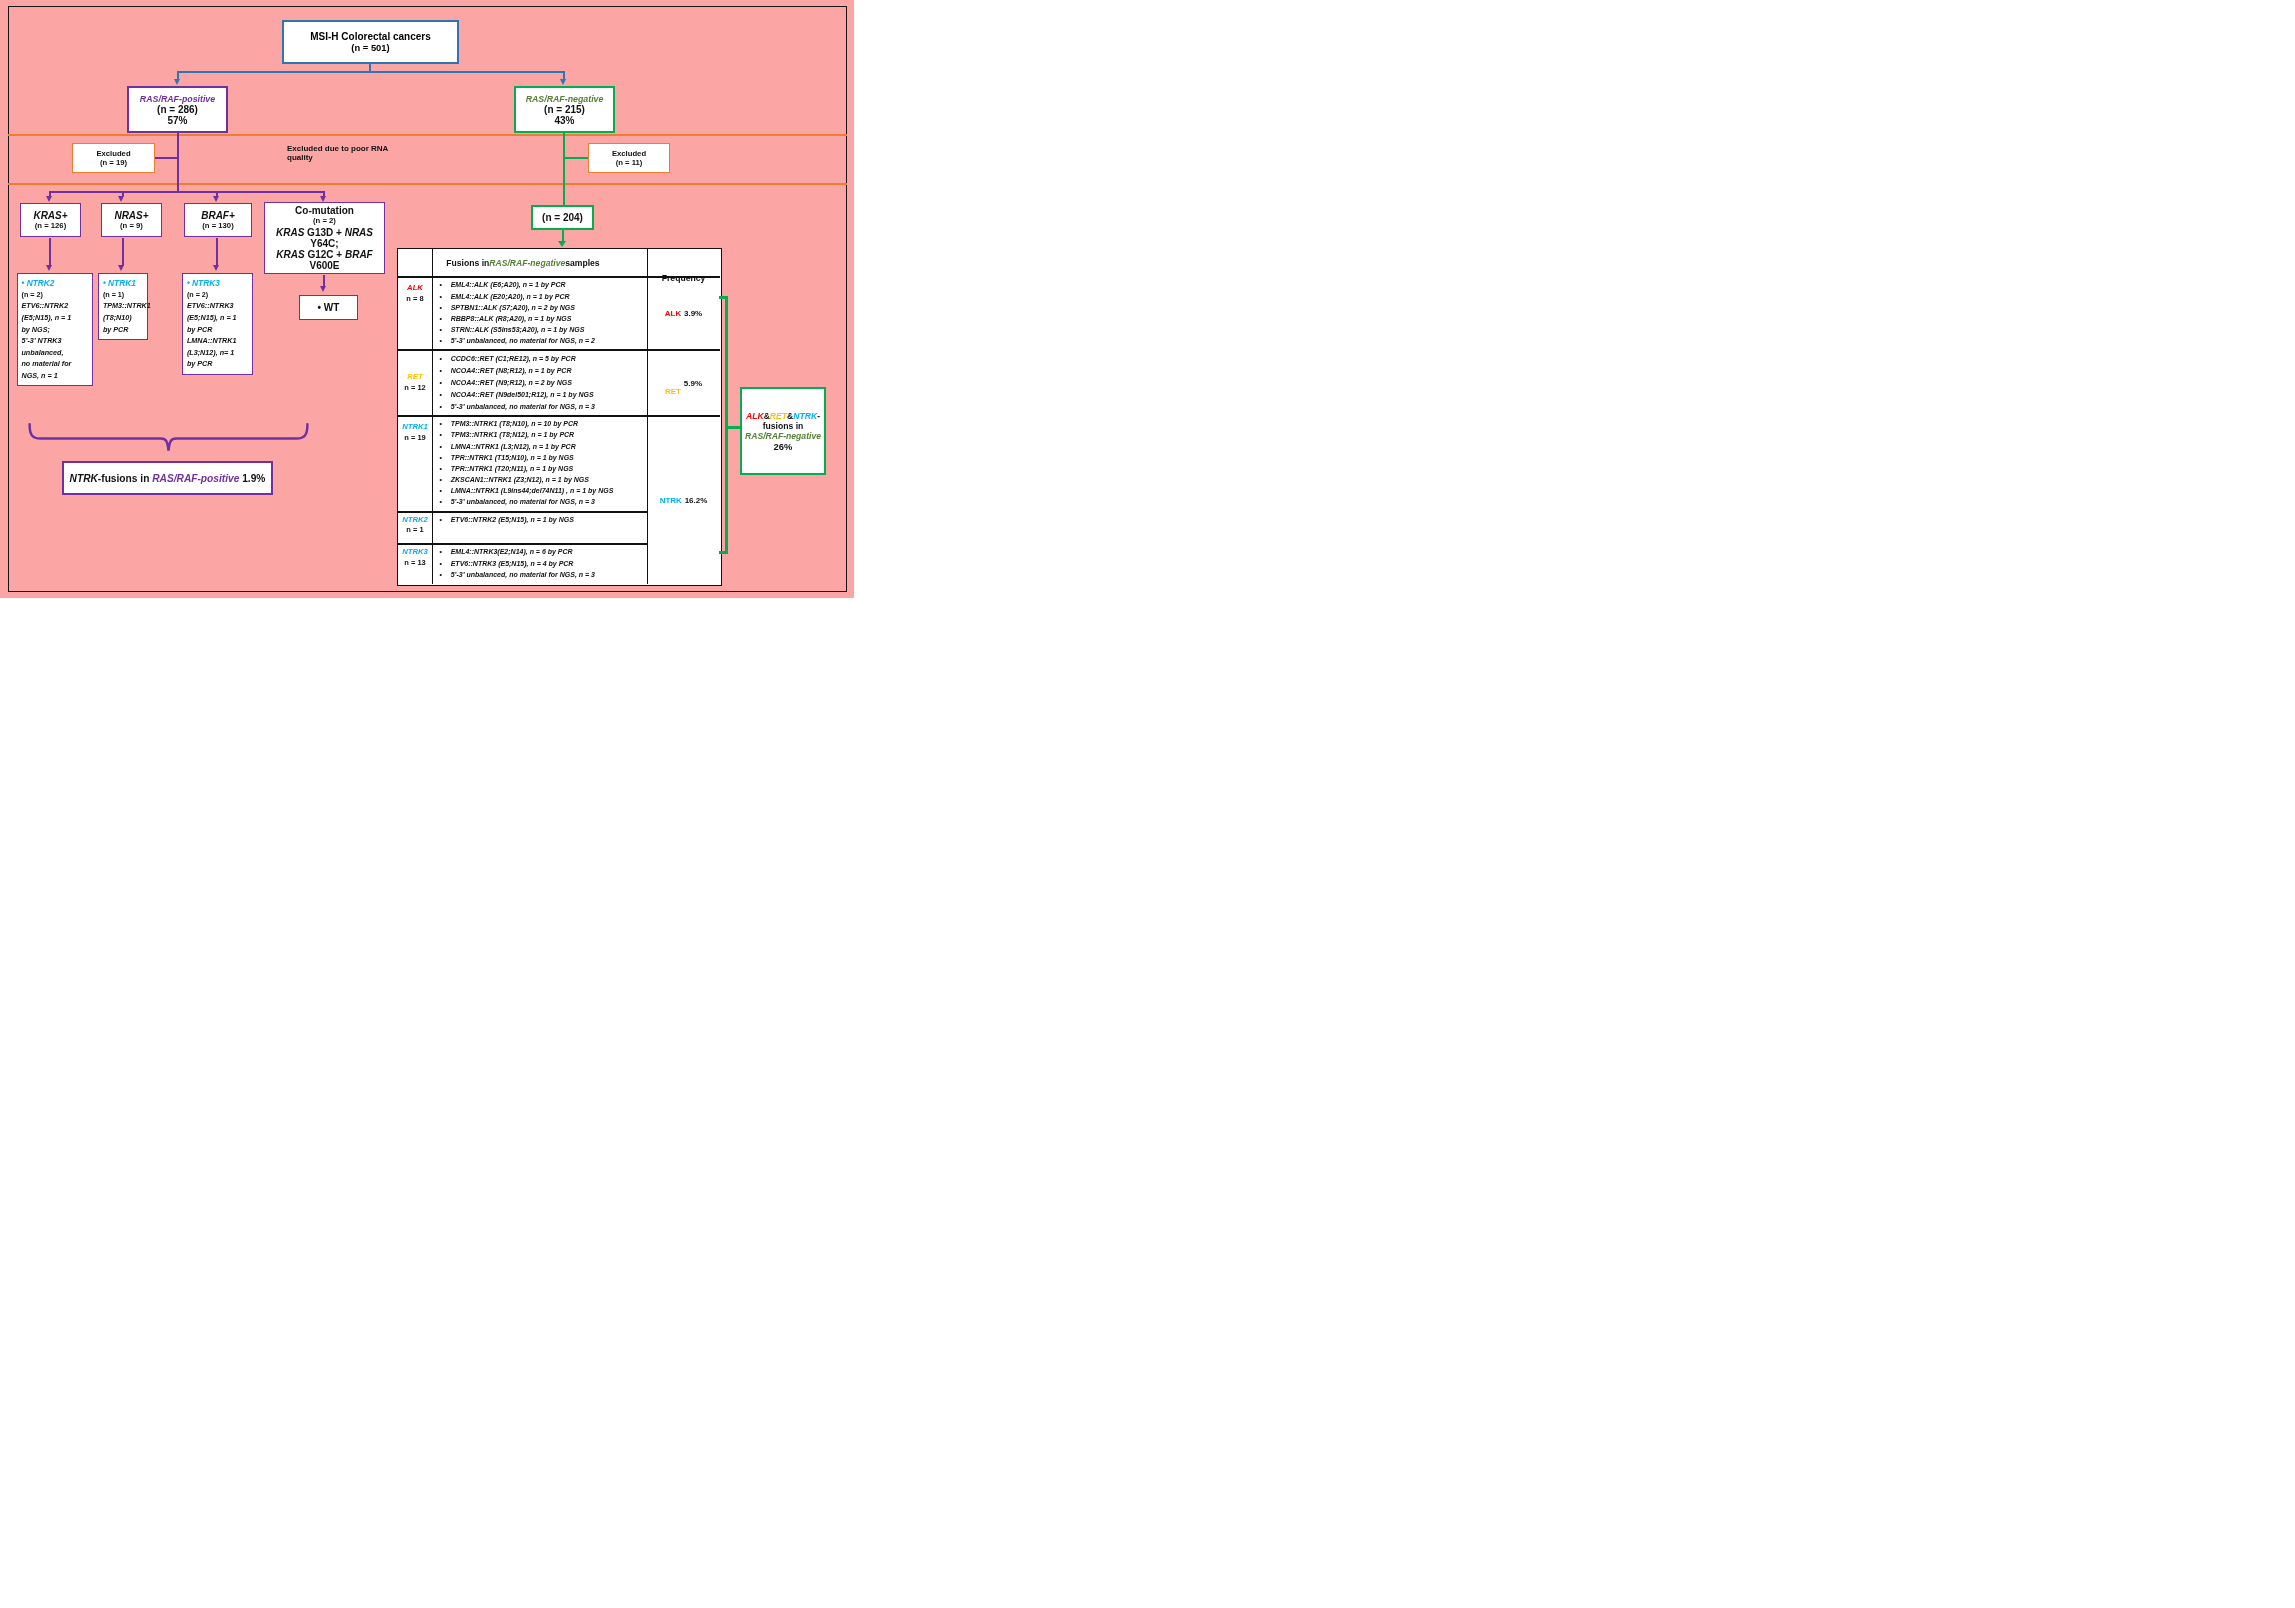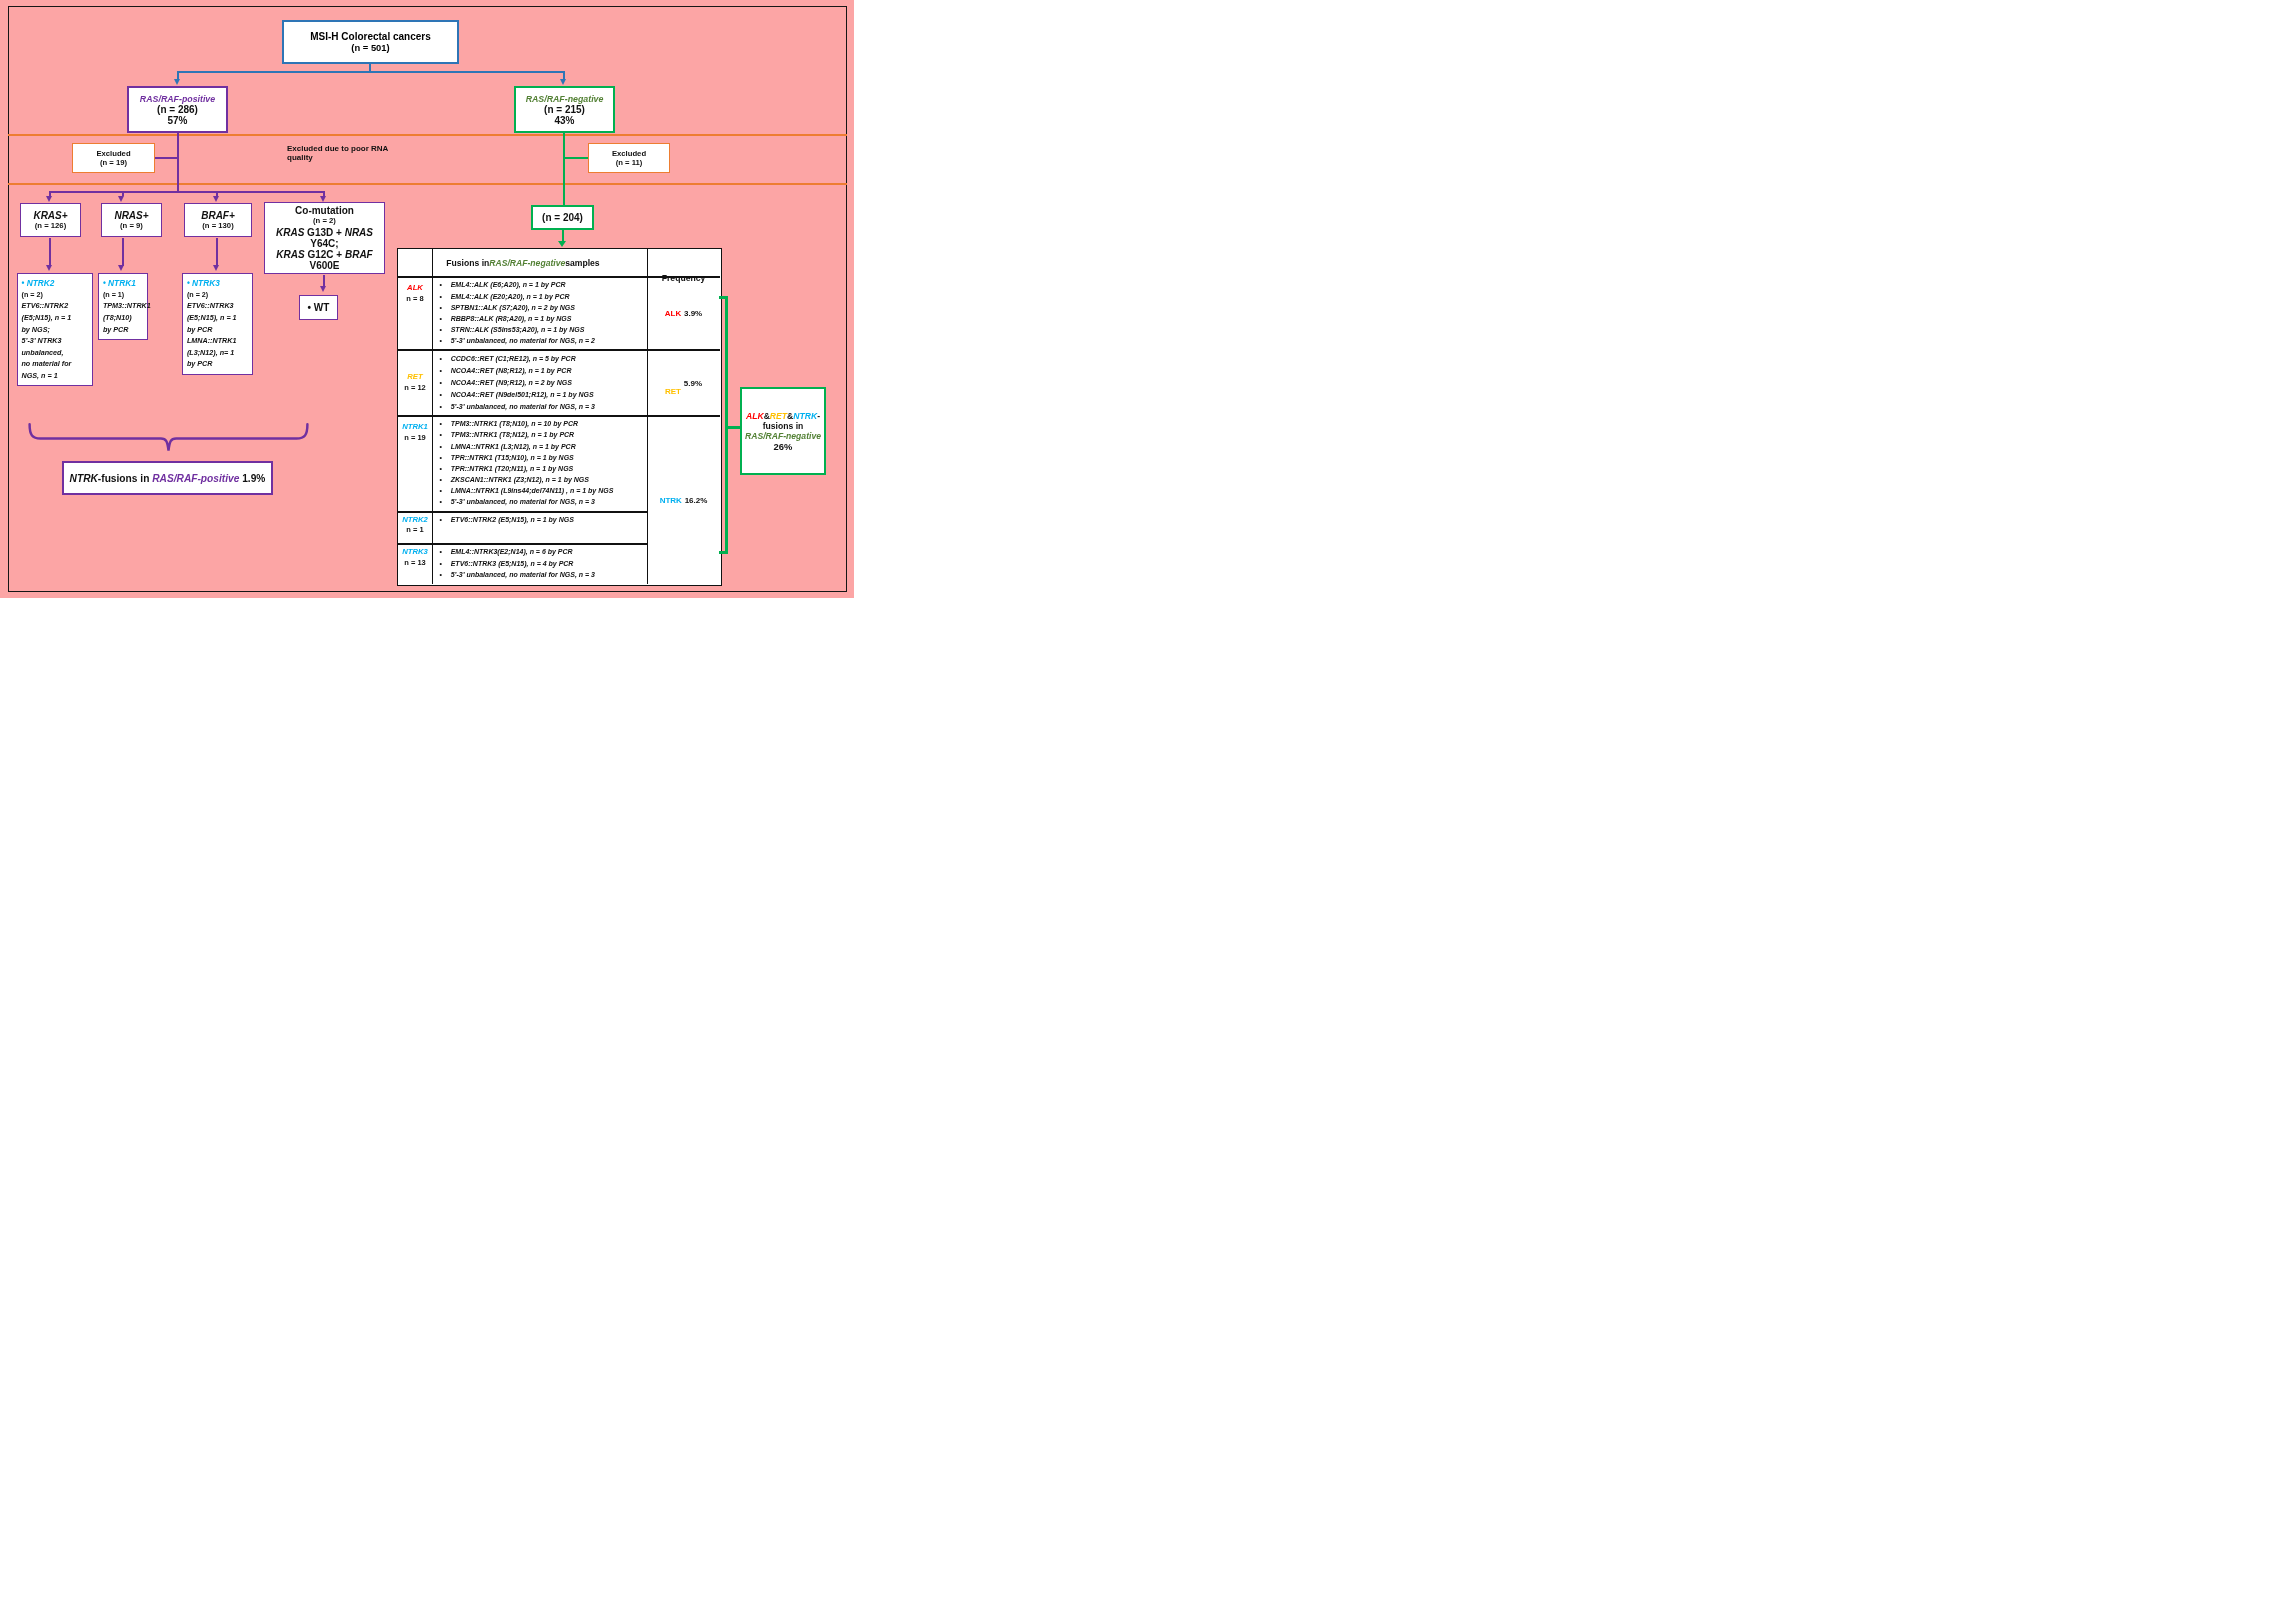--- a/index.html
+++ b/index.html
@@ -151,21 +151,21 @@
     <div class="hdr">NTRK3</div>
     <div class="nl up">(n = 2)</div>
     <div class="nl">ETV6::NTRK3</div>
     <div class="nl">(E5;N15), n = 1</div>
     <div class="nl">by PCR</div>
     <div class="nl">LMNA::NTRK1</div>
     <div class="nl">(L3;N12), n= 1</div>
     <div class="nl">by PCR</div>
   </div>
 
-  <div class="node" style="left:299px; top:295px; width:39px; height:25px; border:1.7px solid #7030A0;">
+  <div class="node" style="left:299px; top:295px; width:59px; height:25px; border:1.7px solid #7030A0;">
     <div class="b fs15 t-black wt-label" style="display:inline;">WT</div>
   </div>
 
   <svg class="abs" style="left:25px; top:421px;" width="287" height="35" viewBox="0 0 520 64">
     <path d="M 6 6 C 6 26, 11 32, 26 32 L 246 32 C 256 32, 258 37, 260 54 C 262 37, 264 32, 274 32 L 494 32 C 509 32, 514 26, 514 6" fill="none" stroke="#7030A0" stroke-width="4.5" stroke-linecap="round"></path>
   </svg>
 
   <div class="node" style="left:62px; top:461px; width:211px; height:34px; border:2.2px solid #7030A0;">
     <div style="font-size:10.2px; white-space:nowrap;">
       <span class="b i t-black">NTRK</span><span class="b t-black">-fusions in </span><span class="b i t-purple">RAS/RAF-positive</span><span class="b t-black"> 1.9%</span>

